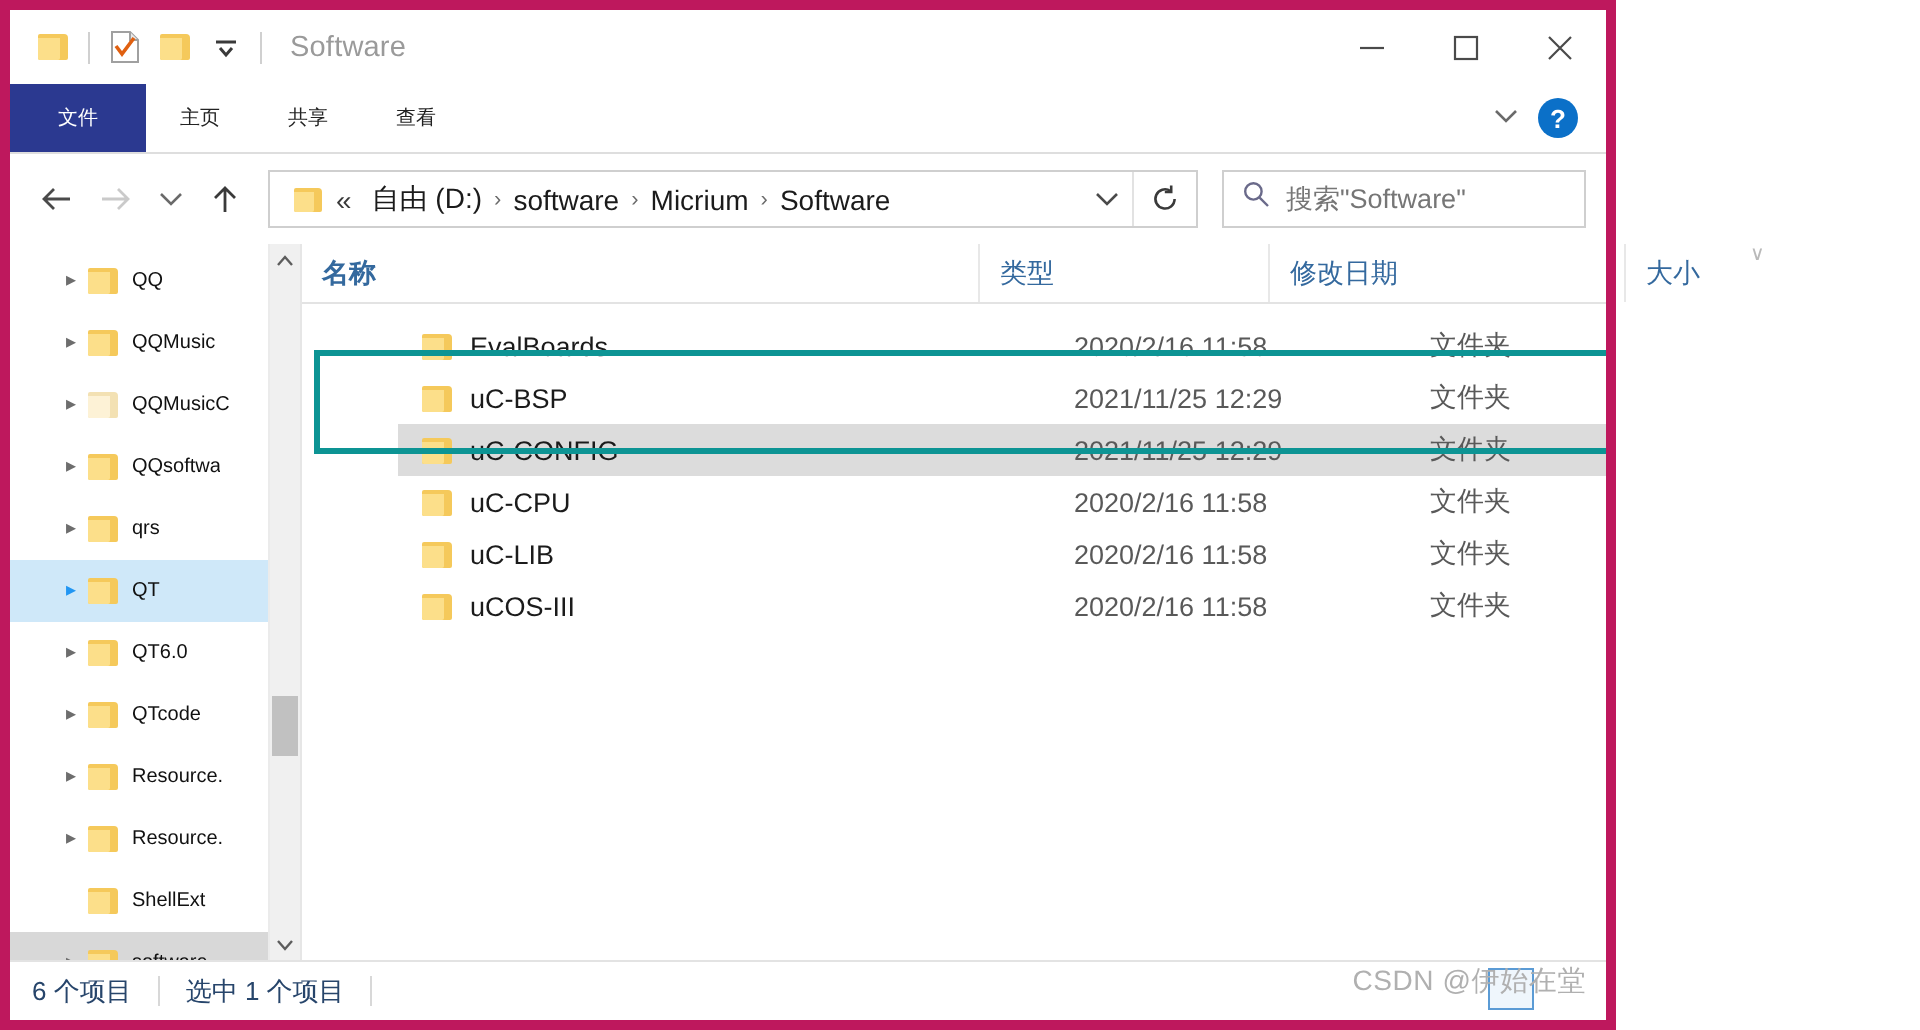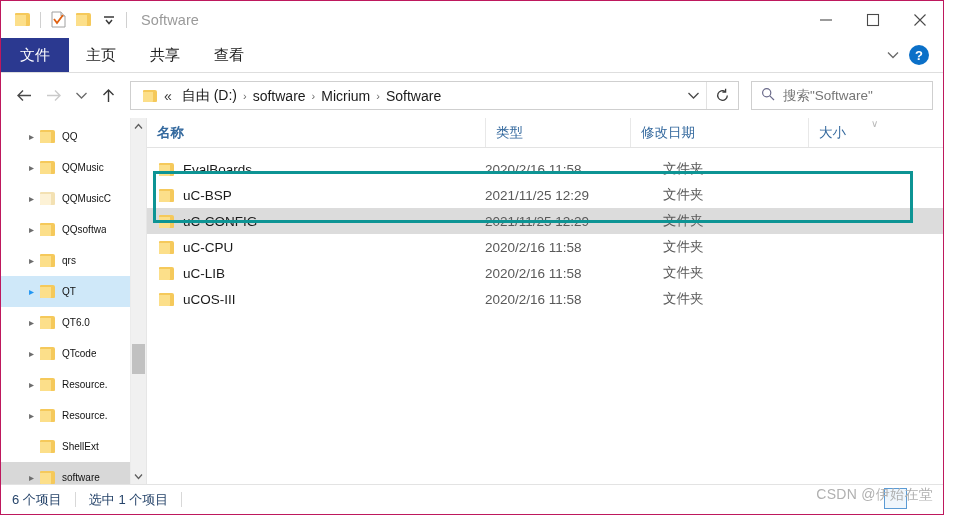--- a/index.html
+++ b/index.html
@@ -8,24 +8,24 @@
     width: 960px;
     height: 515px;
     overflow: hidden;
     background: #ffffff;
     font-family: "Liberation Sans", "DejaVu Sans", sans-serif;
     -webkit-font-smoothing: antialiased;
   }
 
   #window {
     position: relative;
-    width: 944px;
+    width: 808px;
     height: 515px;
     background: #ffffff;
-    border: 1px solid #be185d;
+    border: 5px solid #be185d;
     display: flex;
     flex-direction: column;
   }
 
   
   .titlebar {
     height: 37px;
     display: flex;
     align-items: center;
     background: #ffffff;
@@ -81,21 +81,21 @@
     background: #ffffff;
     display: flex;
     align-items: stretch;
     position: relative;
     flex: 0 0 auto;
   }
   .rtab {
     display: flex;
     align-items: center;
     justify-content: center;
-    font-size: 15px;
+    font-size: 10px;
     color: #222222;
     padding: 0 17px;
     height: 100%;
   }
   .rtab.file {
     background: #2b3990;
     color: #ffffff;
     min-width: 68px;
     padding: 0 16px;
   }
@@ -320,20 +320,21 @@
     flex: 1 1 auto;
     padding-top: 8px;
     position: relative;
     overflow: hidden;
   }
   .row {
     height: 26px;
     display: flex;
     align-items: center;
     padding-left: 12px;
+    margin-left: 48px;
   }
   .row.selected { background: #dcdcdc; }
   .cell {
     font-size: 13.5px;
     color: #1b1b1b;
     white-space: nowrap;
     overflow: hidden;
   }
   .cell-name {
     width: 326px; flex: 0 0 326px;

